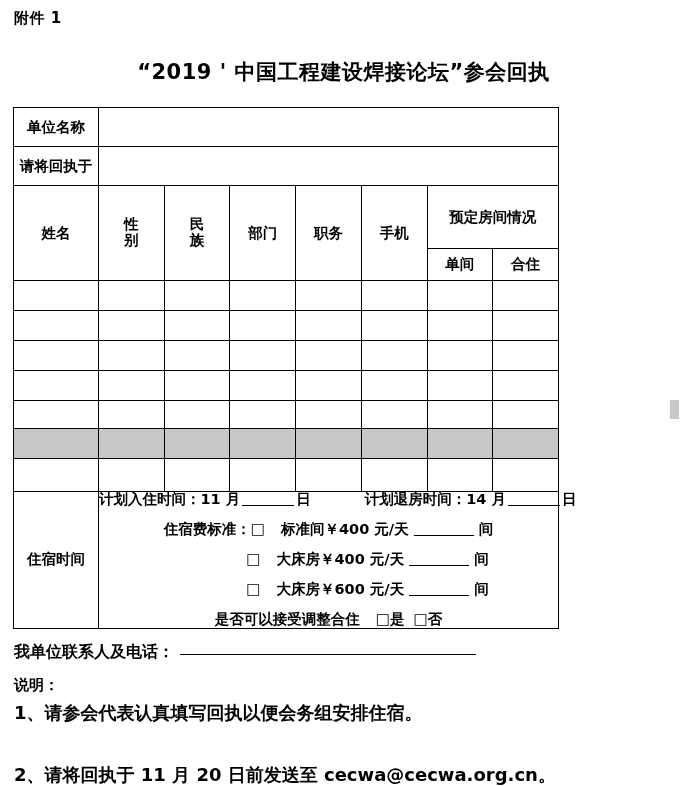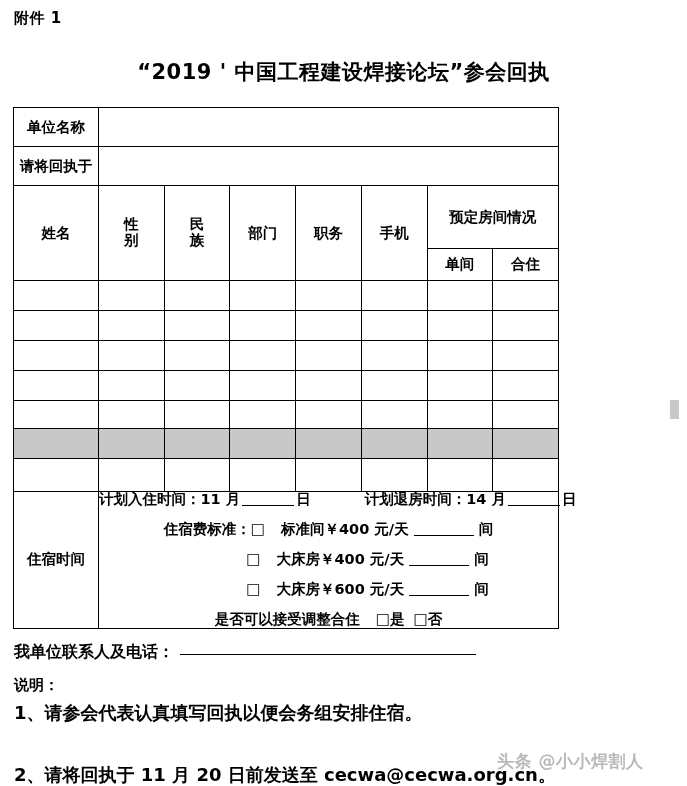--- a/index.html
+++ b/index.html
@@ -305,15 +305,14 @@
 
   <div class="note note-1">
     <span class="note-num">1、</span><span>请参会代表认真填写回执以便会务组安排住宿。</span>
   </div>
 
   <div class="note note-2">
     <span class="note-num">2、</span><span>请将回执于 11 月 20 日前发送至 </span><span class="spell">cecwa@cecwa.org.cn</span><span>。</span>
   </div>
 
 
-  <div class="watermark">头条 @小小焊割人</div>
 
 </div>
 
 </body></html>

